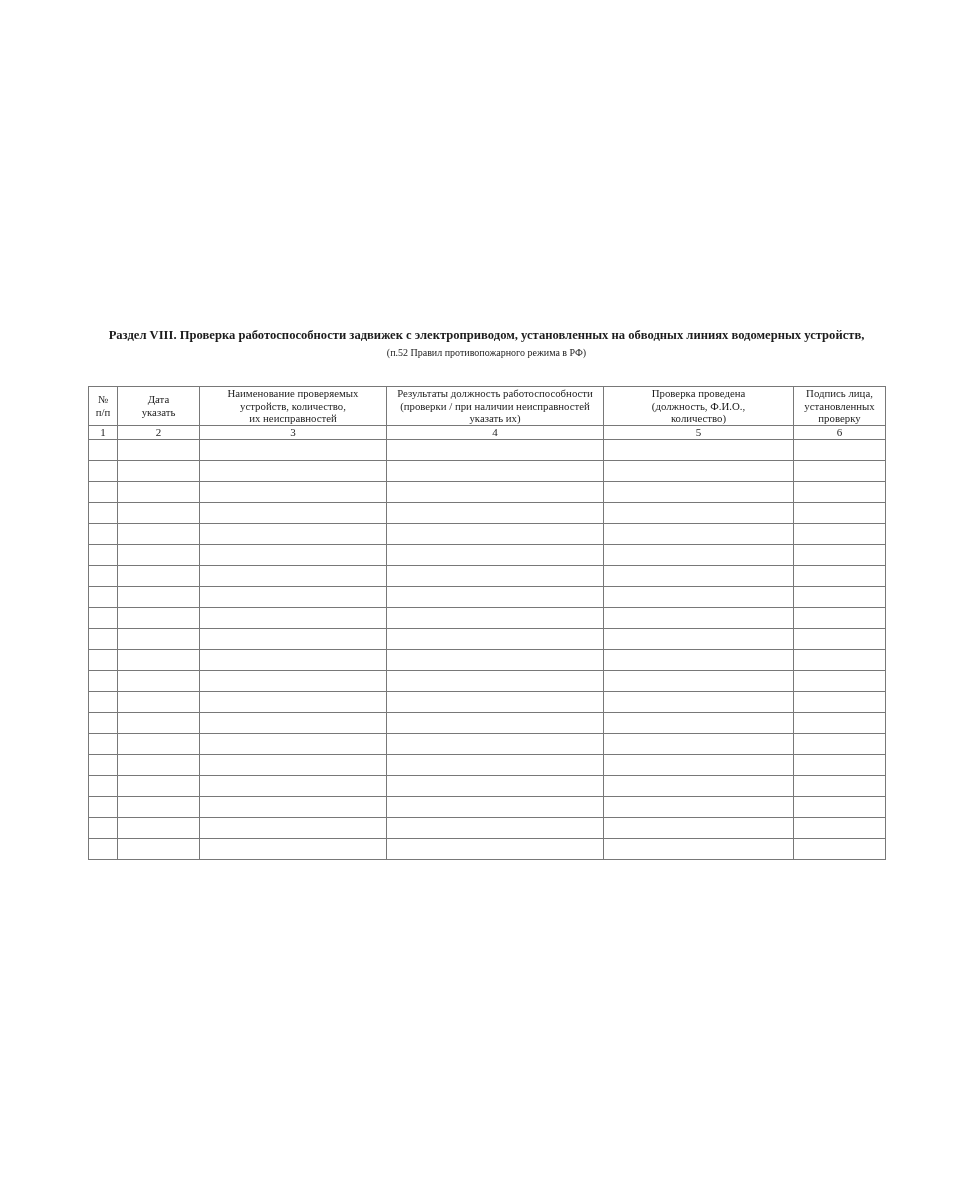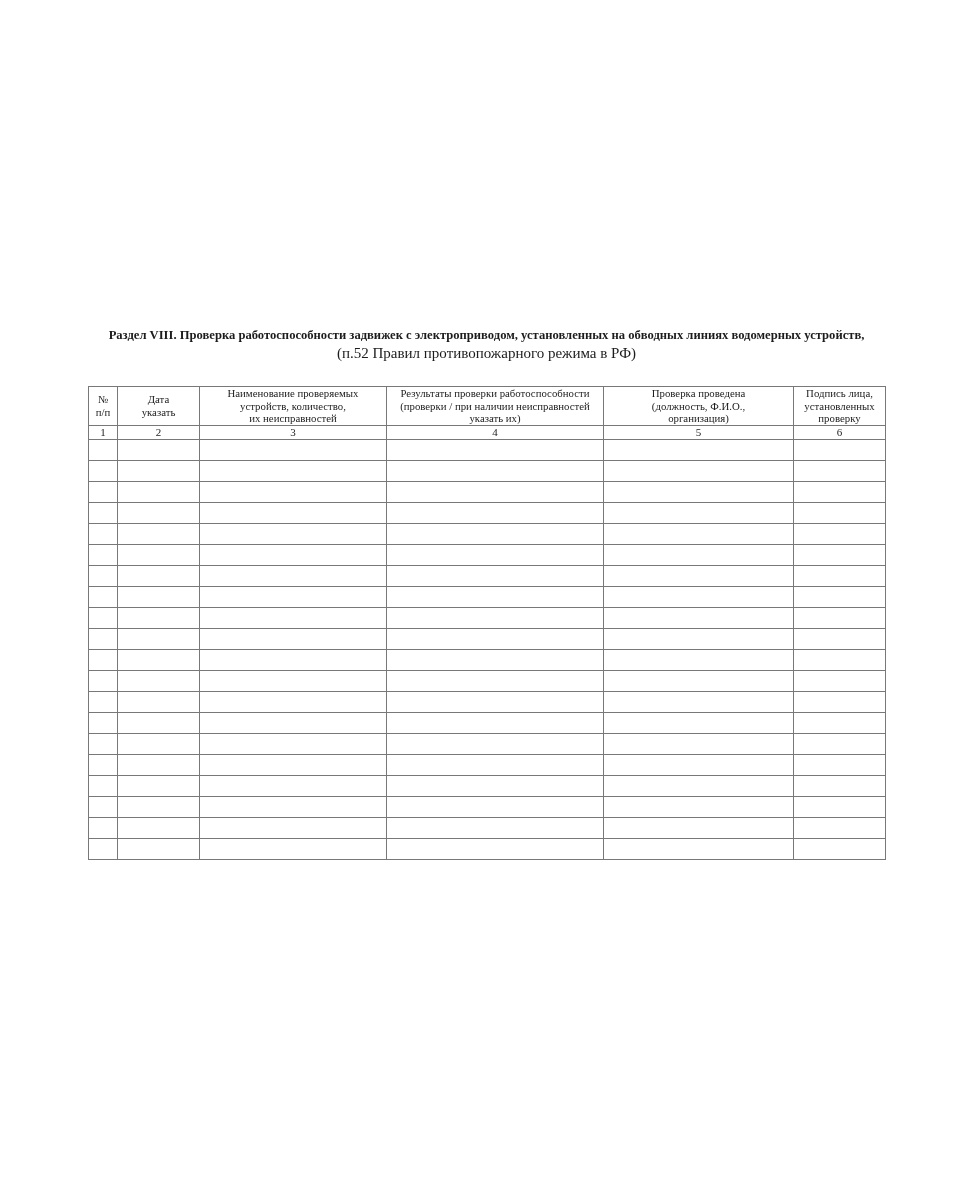--- a/index.html
+++ b/index.html
@@ -24,21 +24,21 @@
     text-align: center;
   }
   .title-line {
     font-weight: bold;
     font-size: 12.6px;
     line-height: 16px;
     white-space: nowrap;
   }
   .subtitle {
     font-weight: normal;
-    font-size: 15px;
+    font-size: 10px;
     line-height: 16px;
     margin-top: 2px;
   }
   table.log {
     position: absolute;
     top: 386px;
     left: 88px;
     width: 797px;
     border-collapse: collapse;
     table-layout: fixed;
@@ -102,28 +102,28 @@
         <th>
           <div class="hline">Дата</div>
           <div class="hline">указать</div>
         </th>
         <th>
           <div class="hline">Наименование проверяемых</div>
           <div class="hline">устройств, количество,</div>
           <div class="hline">их неисправностей</div>
         </th>
         <th>
-          <div class="hline">Результаты проверки работоспособности</div>
+          <div class="hline">Результаты должность работоспособности</div>
           <div class="hline">(проверки / при наличии неисправностей</div>
           <div class="hline">указать их)</div>
         </th>
         <th>
           <div class="hline">Проверка проведена</div>
           <div class="hline">(должность, Ф.И.О.,</div>
-          <div class="hline">организация)</div>
+          <div class="hline">количество)</div>
         </th>
         <th>
           <div class="hline">Подпись лица,</div>
           <div class="hline">установленных</div>
           <div class="hline">проверку</div>
         </th>
       </tr>
       <tr class="number-row">
         <td>1</td>
         <td>2</td>

